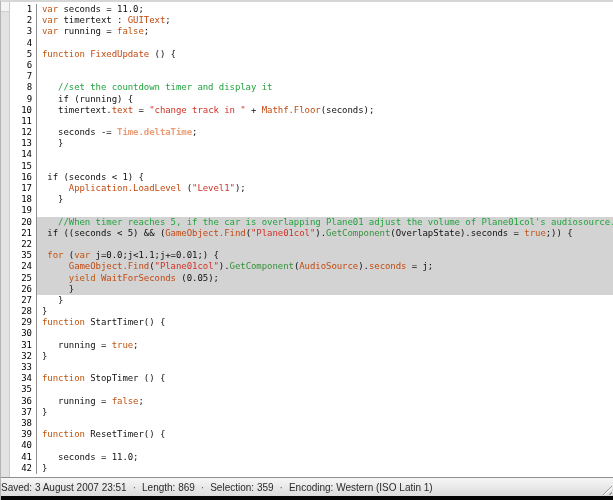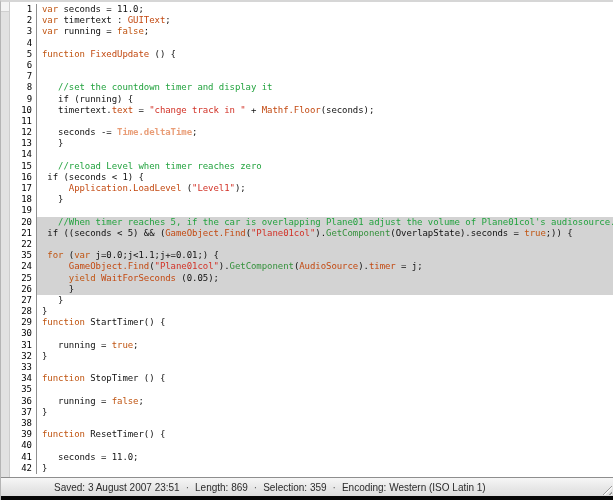--- a/index.html
+++ b/index.html
@@ -27,21 +27,21 @@
   .t-s{color:#d23227;}
   .t-g{color:#35913c;}
   .t-u{color:#e99d77;font-weight:bold;}
   .t-c{color:#23a33f;}
   .statusbar{
     height:19px;box-sizing:border-box;border-top:1px solid #8e8e8e;
     background:linear-gradient(#f6f6f6,#dcdcdc);
     display:flex;align-items:center;position:relative;
     font-family:"Liberation Sans","DejaVu Sans",sans-serif;font-size:10px;color:#2b2b2b;
   }
-  .status-text{padding-left:53px;white-space:nowrap;}
+  .status-text{white-space:nowrap;}
   .dot{margin:0 6px;color:#555;}
   .grip{
     position:absolute;right:1px;bottom:1px;width:13px;height:13px;
     background:repeating-linear-gradient(135deg,transparent 0 2.5px,#9a9a9a 2.5px 3.5px,#f5f5f5 3.5px 4.5px);
     clip-path:polygon(100% 0,100% 100%,0 100%);
   }
   .bottom-bar{height:4px;background:#050505;}
 </style>
 </head>
 <body>
@@ -103,21 +103,21 @@
         <div class="line">
           <span class="ln">13</span>
           <span class="code"><span class="t-p">   }</span></span>
         </div>
         <div class="line">
           <span class="ln">14</span>
           <span class="code"></span>
         </div>
         <div class="line">
           <span class="ln">15</span>
-          <span class="code"><span class="t-p">   </span><span class="t-c">//reload Level when timer reaches zero</span></span>
+          <span class="code"><span class="t-p">   </span></span>
         </div>
         <div class="line">
           <span class="ln">16</span>
           <span class="code"><span class="t-p"> if (seconds &lt; 1) {</span></span>
         </div>
         <div class="line">
           <span class="ln">17</span>
           <span class="code"><span class="t-p">     </span><span class="t-a">Application.LoadLevel</span><span class="t-p"> (</span><span class="t-s">"Level1"</span><span class="t-p">);</span></span>
         </div>
         <div class="line">
@@ -139,21 +139,21 @@
         <div class="line sel">
           <span class="ln">22</span>
           <span class="code"></span>
         </div>
         <div class="line sel">
           <span class="ln">35</span>
           <span class="code"><span class="t-p"> </span><span class="t-k">for</span><span class="t-p"> (</span><span class="t-k">var</span><span class="t-p"> j=0.0;j&lt;1.1;j+=0.01;) {</span></span>
         </div>
         <div class="line sel">
           <span class="ln">24</span>
-          <span class="code"><span class="t-p">     </span><span class="t-a">GameObject.Find</span><span class="t-p">(</span><span class="t-s">"Plane01col"</span><span class="t-p">).</span><span class="t-g">GetComponent</span><span class="t-p">(</span><span class="t-a">AudioSource</span><span class="t-p">).</span><span class="t-a">timer</span><span class="t-p"> = j;</span></span>
+          <span class="code"><span class="t-p">     </span><span class="t-a">GameObject.Find</span><span class="t-p">(</span><span class="t-s">"Plane01col"</span><span class="t-p">).</span><span class="t-g">GetComponent</span><span class="t-p">(</span><span class="t-a">AudioSource</span><span class="t-p">).</span><span class="t-a">seconds</span><span class="t-p"> = j;</span></span>
         </div>
         <div class="line sel">
           <span class="ln">25</span>
           <span class="code"><span class="t-p">     </span><span class="t-k">yield</span><span class="t-p"> </span><span class="t-a">WaitForSeconds</span><span class="t-p"> (0.05);</span></span>
         </div>
         <div class="line sel">
           <span class="ln">26</span>
           <span class="code"><span class="t-p">     }</span></span>
         </div>
         <div class="line">

